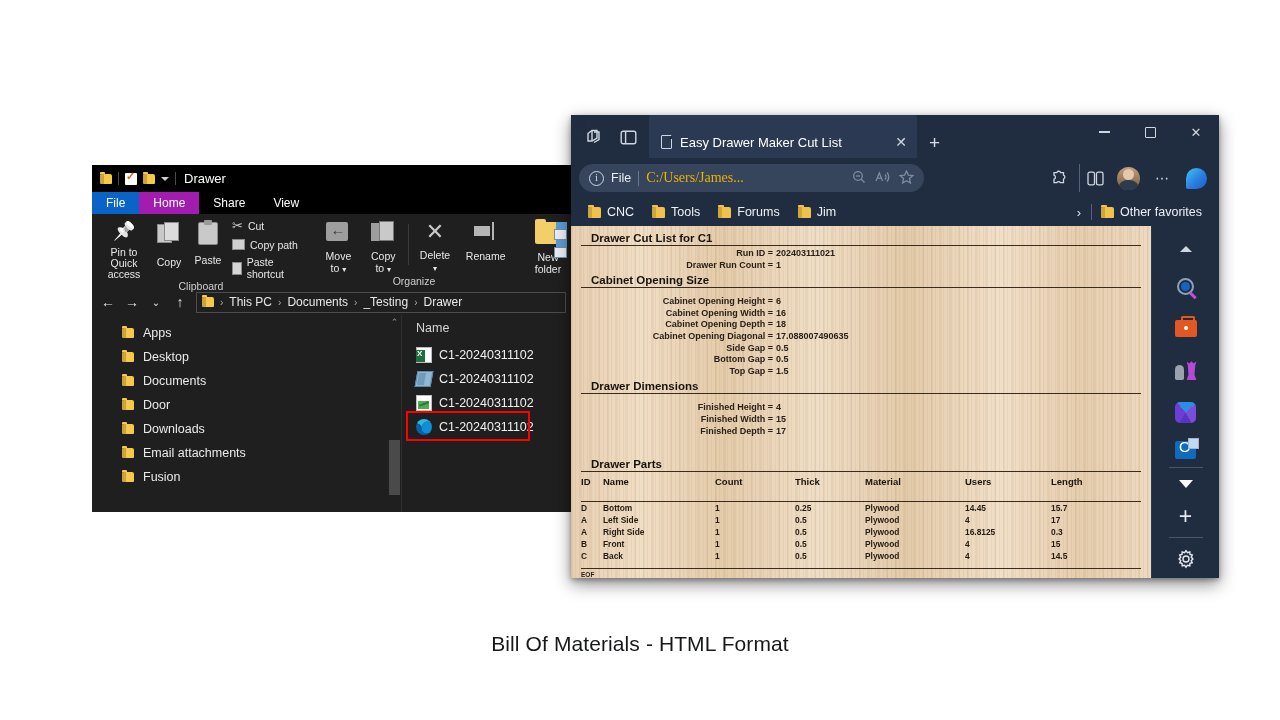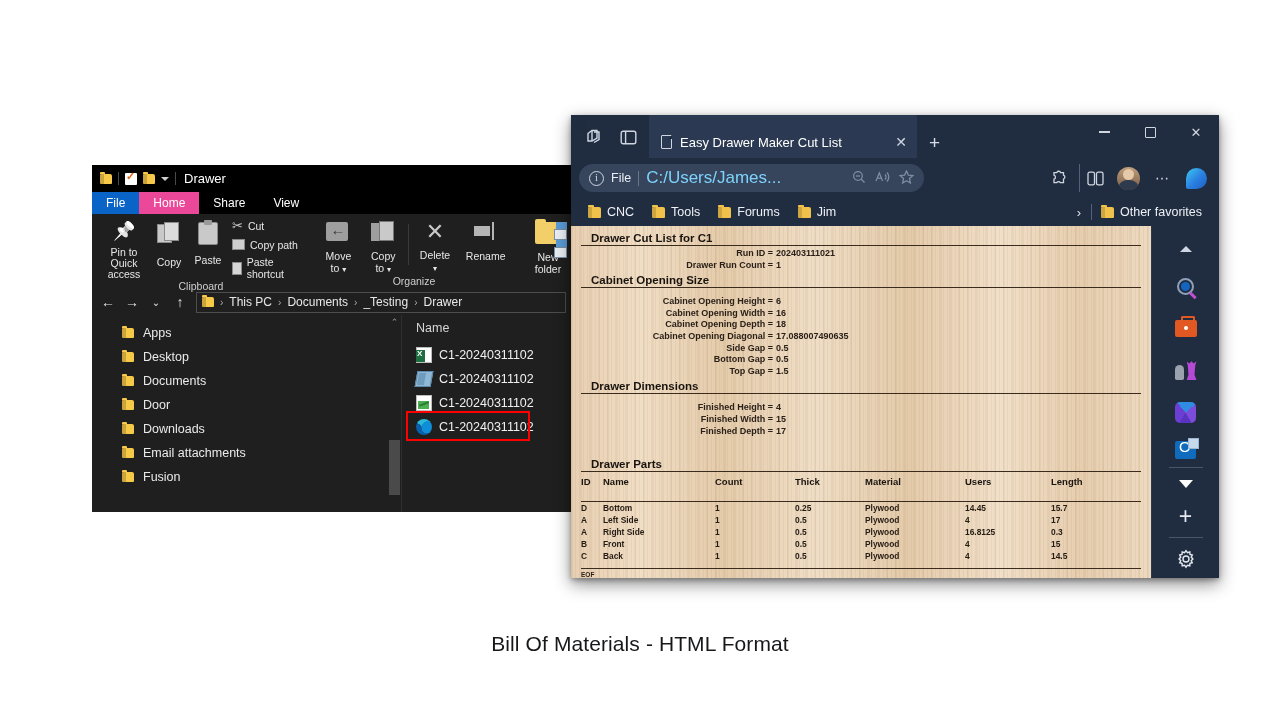--- a/index.html
+++ b/index.html
@@ -43,21 +43,21 @@
   }
   .caret-dn {
     width:0;height:0;border-left:4px solid transparent;border-right:4px solid transparent;
     border-top:4px solid #cfcfcf; display:inline-block;
   }
   #explorer-title-text { font-size:13px; color:#ffffff; margin-left:2px; }
 
   #explorer-tabs { height:22px; background:#000000; display:flex; align-items:stretch; }
   .ex-tab { padding:0 14px; display:flex; align-items:center; font-size:12px; color:#ffffff; }
   .ex-tab.file { background:#0a64c8; }
-  .ex-tab.active { background:#ec4899; }
+  .ex-tab.active { background:#a21caf; }
 
   #ribbon { height:75px; background:#1f1f1f; display:flex; position:relative; }
   .rib-group { display:flex; flex-direction:column; position:relative; }
   .rib-group-body { display:flex; flex:1; padding:4px 6px 0 6px; }
   .rib-group-label {
     text-align:center; font-size:10.5px; color:#cfcfcf; height:15px; line-height:13px;
   }
   .rib-sep { width:1px; background:#3a3a3a; margin:4px 0 2px 0; }
   .rib-big {
     width:60px; display:flex; flex-direction:column; align-items:center;
@@ -172,21 +172,21 @@
 
   #edge-toolbar { height:40px; display:flex; align-items:center; padding:0 8px; gap:6px; }
   #omnibox {
     flex:1; height:28px; background:#36445c; border-radius:14px; display:flex; align-items:center;
     padding:0 6px 0 10px; gap:7px; max-width:345px;
   }
   .info-ico { width:15px; height:15px; border:1.4px solid #cfd6e2; border-radius:50%; position:relative; }
   .info-ico:after{content:"i";position:absolute;left:5px;top:-1px;font-size:11px;color:#cfd6e2;font-family:"Liberation Serif",serif;}
   #omnibox .filelabel { font-size:12.5px; color:#e9edf4; }
   #omnibox .obsep { width:1px; height:15px; background:#6b7789; }
-  #omnibox .url { font-size:17px; color:#7dd3fc; white-space:nowrap; }
+  #omnibox .url { font-size:14px; color:#eab308; white-space:nowrap;font-family:Liberation Serif, serif; }
   .ob-right { margin-left:auto; display:flex; align-items:center; gap:9px; padding-right:4px; }
   .ob-ico { color:#7f8b9e; font-size:13px; }
   .tb-right { margin-left:auto; display:flex; align-items:center; gap:4px; }
   .tbr { width:30px; height:28px; display:flex; align-items:center; justify-content:center; color:#cfd6e2; font-size:14px; }
   #avatar {
     width:23px; height:23px; border-radius:50%; overflow:hidden; position:relative;
     background:linear-gradient(#bfa07e,#7a5a42);
   }
   #avatar:before{content:"";position:absolute;left:6px;top:2px;width:11px;height:11px;border-radius:50%;background:#e6c9a8;}
   #avatar:after{content:"";position:absolute;left:1px;top:13px;width:21px;height:12px;border-radius:9px 9px 0 0;background:#2e3a4e;}

